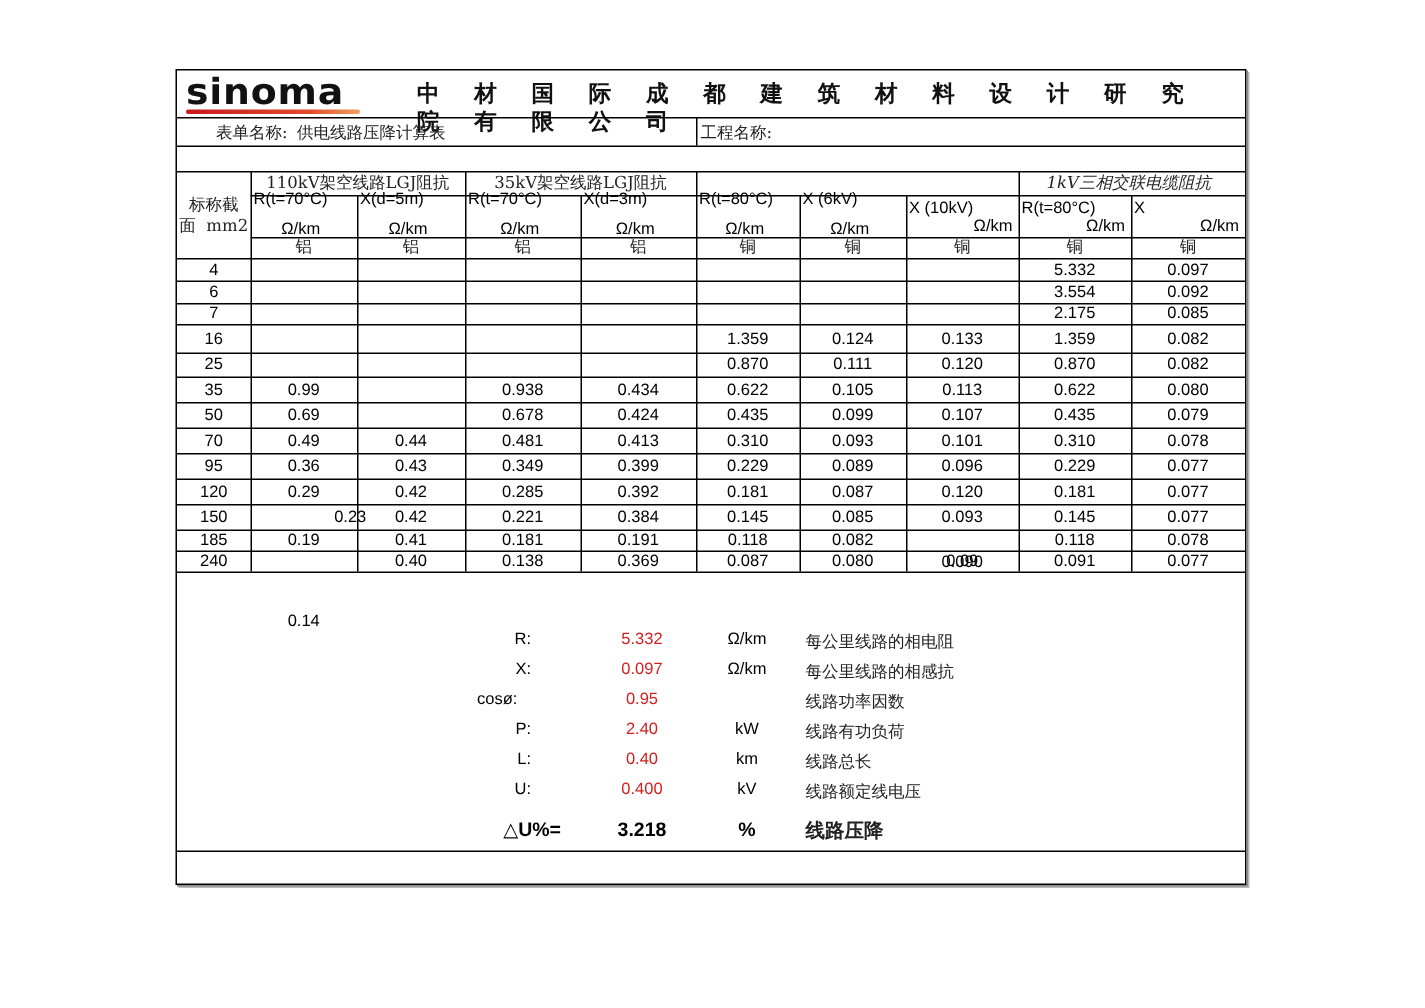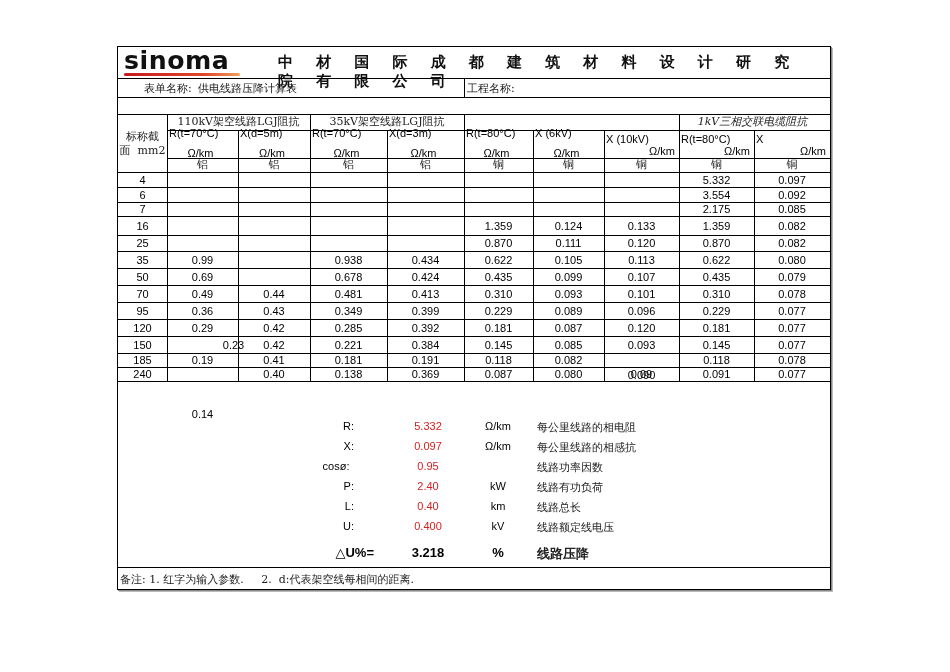--- a/index.html
+++ b/index.html
@@ -42,21 +42,20 @@
   <div class="abs small cjk" style="left:349px;top:34px;">工程名称:</div>
   <div class="abs small" style="left:405px;top:34px;"></div>
   <div class="hl" style="left:0;top:50px;width:712px;"></div>
   <div class="hl" style="left:0;top:67px;width:712px;"></div>
 
   <div id="grid"></div>
 
   <div id="calc"></div>
 
   <div class="hl" style="left:0;top:520px;width:712px;"></div>
-  <div class="abs small cjk" style="left:2px;top:525px;white-space:pre;">备注: 1. 红字为输入参数.     2.  d:代表架空线每相间的距离.</div>
 <div class="hl" style="left:49px;top:83px;width:663px;"></div>
     <div class="hl" style="left:49px;top:111px;width:663px;"></div>
     <div class="hl" style="left:0;top:125px;width:712px;"></div>
     <div class="hl" style="left:0;top:140px;width:712px;"></div>
     <div class="hl" style="left:0;top:155px;width:712px;"></div>
     <div class="hl" style="left:0;top:169px;width:712px;"></div>
     <div class="hl" style="left:0;top:188px;width:712px;"></div>
     <div class="hl" style="left:0;top:204px;width:712px;"></div>
     <div class="hl" style="left:0;top:221px;width:712px;"></div>
     <div class="hl" style="left:0;top:238px;width:712px;"></div>
@@ -240,21 +239,21 @@
     <div class="cell" style="left:561px;top:320px;width:75px;">0.091</div>
     <div class="cell" style="left:636px;top:320px;width:76px;">0.077</div>
     <div class="calc-row" style="left:200px;top:373px;width:36px;text-align:right;">R:</div>
     <div class="calc-row red" style="left: 280px; top: 373px; width: 60px; text-align: center; color: rgb(210, 31, 31);">5.332</div>
     <div class="calc-row" style="left:355px;top:373px;width:50px;text-align:center;">Ω/km</div>
     <div class="calc-row cjk" style="left:419px;top:373px;">每公里线路的相电阻</div>
     <div class="calc-row" style="left:200px;top:393px;width:36px;text-align:right;">X:</div>
     <div class="calc-row red" style="left: 280px; top: 393px; width: 60px; text-align: center; color: rgb(210, 31, 31);">0.097</div>
     <div class="calc-row" style="left:355px;top:393px;width:50px;text-align:center;">Ω/km</div>
     <div class="calc-row cjk" style="left:419px;top:393px;">每公里线路的相感抗</div>
-    <div class="calc-row" style="left:200px;top:413px;width:36px;text-align:center;">cosø:</div>
+    <div class="calc-row" style="left:200px;top:413px;width:36px;text-align:left;">cosø:</div>
     <div class="calc-row red" style="left: 280px; top: 413px; width: 60px; text-align: center; color: rgb(210, 31, 31);">0.95</div>
     <div class="calc-row" style="left:355px;top:413px;width:50px;text-align:center;"></div>
     <div class="calc-row cjk" style="left:419px;top:413px;">线路功率因数</div>
     <div class="calc-row" style="left:200px;top:433px;width:36px;text-align:right;">P:</div>
     <div class="calc-row red" style="left: 280px; top: 433px; width: 60px; text-align: center; color: rgb(210, 31, 31);">2.40</div>
     <div class="calc-row" style="left:355px;top:433px;width:50px;text-align:center;">kW</div>
     <div class="calc-row cjk" style="left:419px;top:433px;">线路有功负荷</div>
     <div class="calc-row" style="left:200px;top:453px;width:36px;text-align:right;">L:</div>
     <div class="calc-row red" style="left: 280px; top: 453px; width: 60px; text-align: center; color: rgb(210, 31, 31);">0.40</div>
     <div class="calc-row" style="left:355px;top:453px;width:50px;text-align:center;">km</div>

